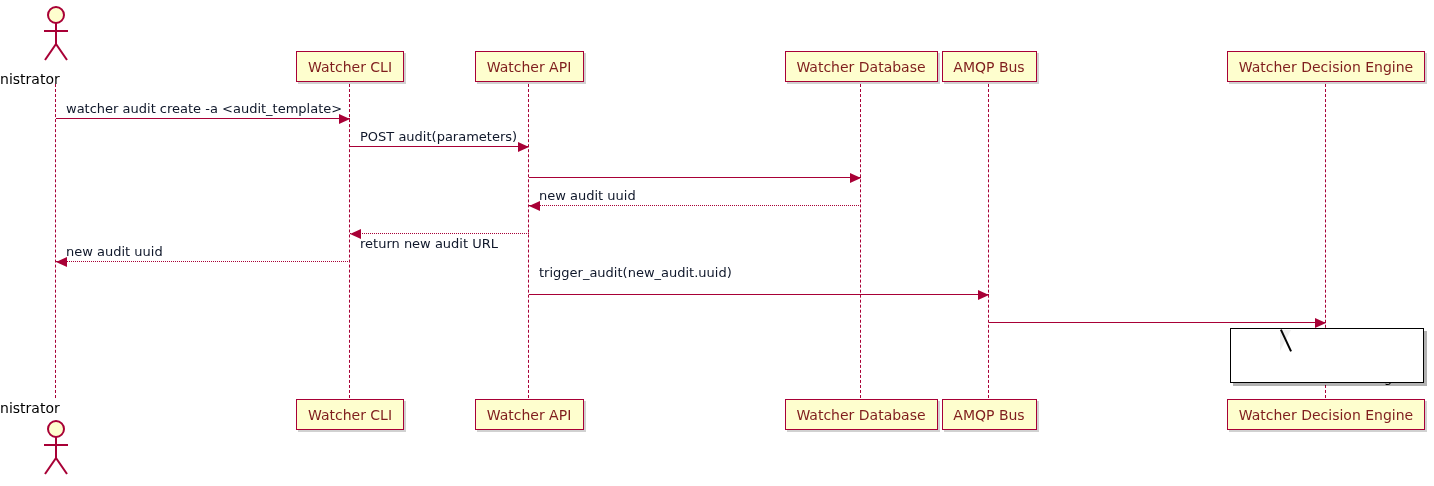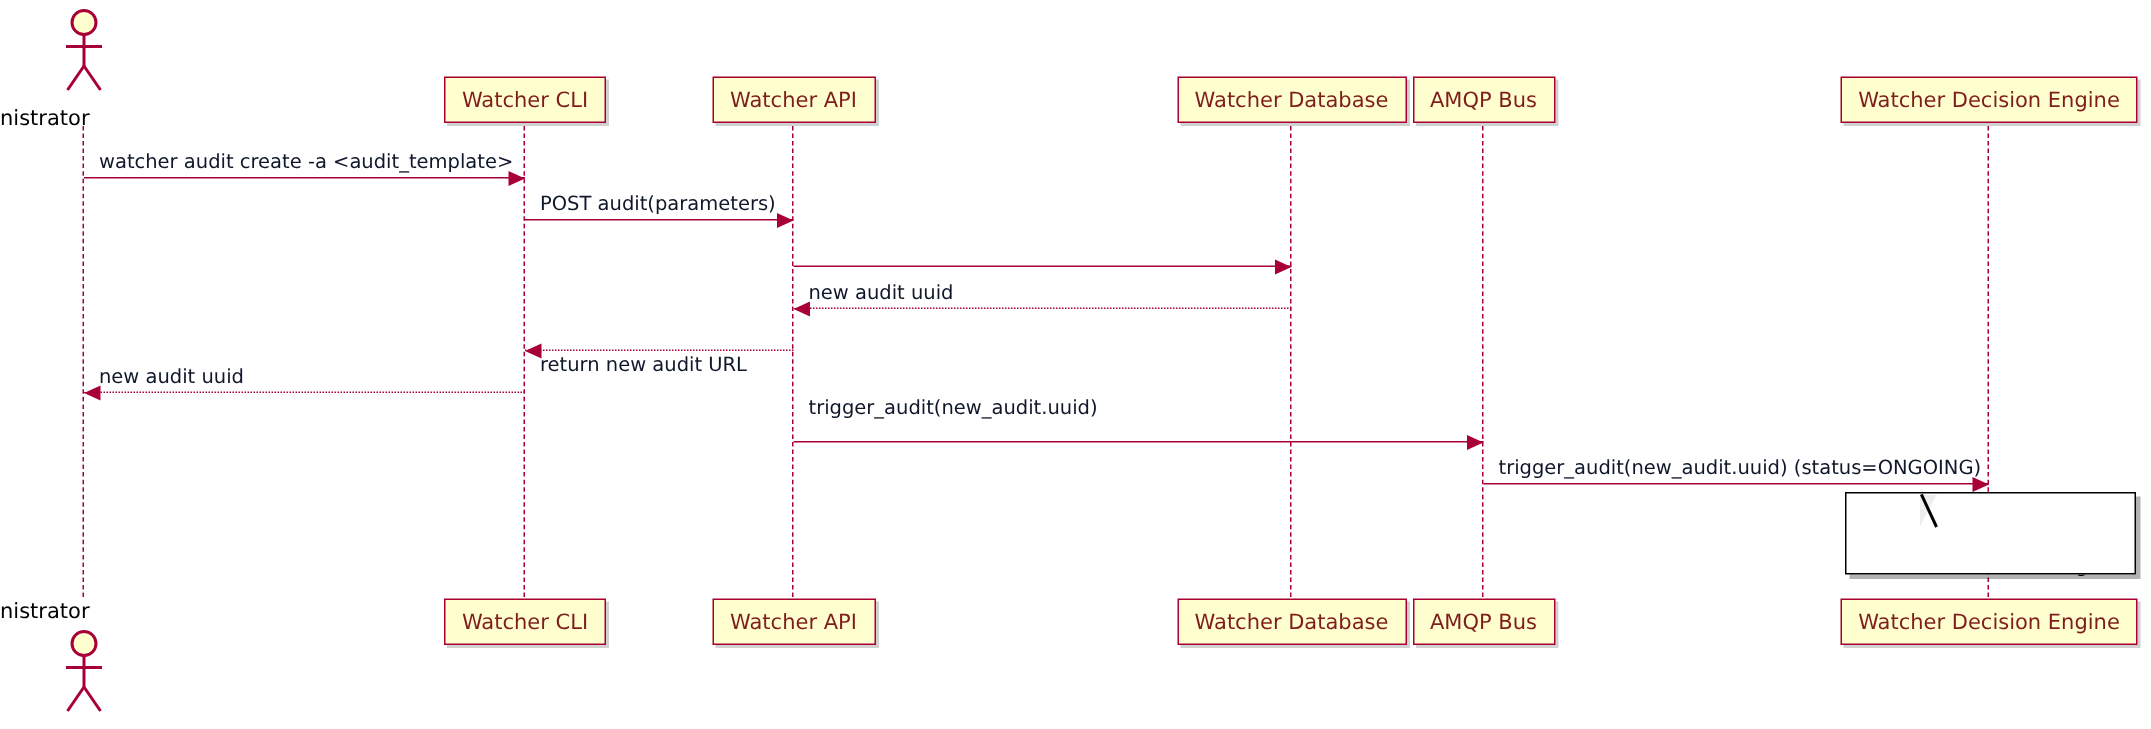--- a/index.html
+++ b/index.html
@@ -196,21 +196,20 @@
     <div class="arrowhead left" style="left: 350px; top: 228.5px;"></div>
     <div class="msg-label" style="left: 360px; top: 217px; margin-top: 20px;">return new audit URL</div>
     <div class="msg-line dotted" style="left: 56px; top: 261px; width: 294px;"></div>
     <div class="arrowhead left" style="left: 56px; top: 256.5px;"></div>
     <div class="msg-label" style="left: 66px; top: 245px;">new audit uuid</div>
     <div class="msg-line" style="left: 529px; top: 294px; width: 460px;"></div>
     <div class="arrowhead right" style="left: 978px; top: 289.5px;"></div>
     <div class="msg-label" style="left: 539px; top: 266px;">trigger_audit(new_audit.uuid)</div>
     <div class="msg-line" style="left: 989px; top: 322px; width: 337px;"></div>
     <div class="arrowhead right" style="left: 1315px; top: 317.5px;"></div>
-    <div class="msg-label" style="left: 999px; top: 306px;">trigger_audit(new_audit.uuid) (status=ONGOING)</div>
     <div class="reffrag" style="left: 1230px; top: 328px; width: 194px; height: 55px;"></div>
     <div class="reftab" style="left: 1231.5px; top: 329.5px; width: 48px; position: absolute;">
       <span>ref</span>
     </div>
     <div class="reftab-notch" style="left: 1279.5px; top: 329.5px;"></div>
     <div class="reftab-notch-line" style="left: 1279.5px; top: 329.5px; width: 1.5px; height: 24px; transform-origin: left top; transform: rotate(-25deg);"></div>
     <div class="refbody" style="left: 1250px; top: 352px;">
       <div>Trigger audit in the</div>
       <div>Watcher Decision Engine</div>
     </div>

